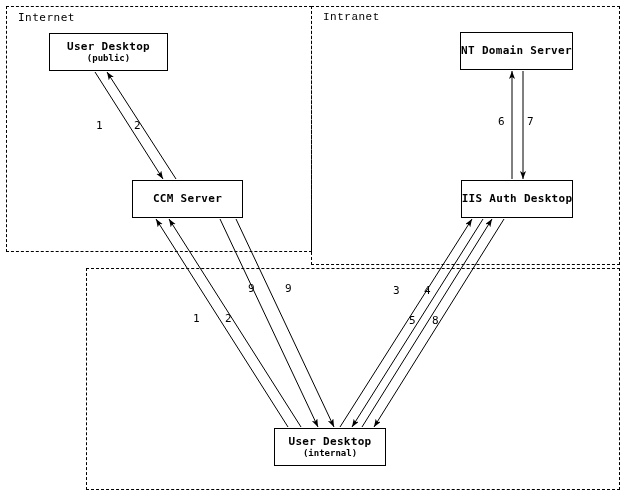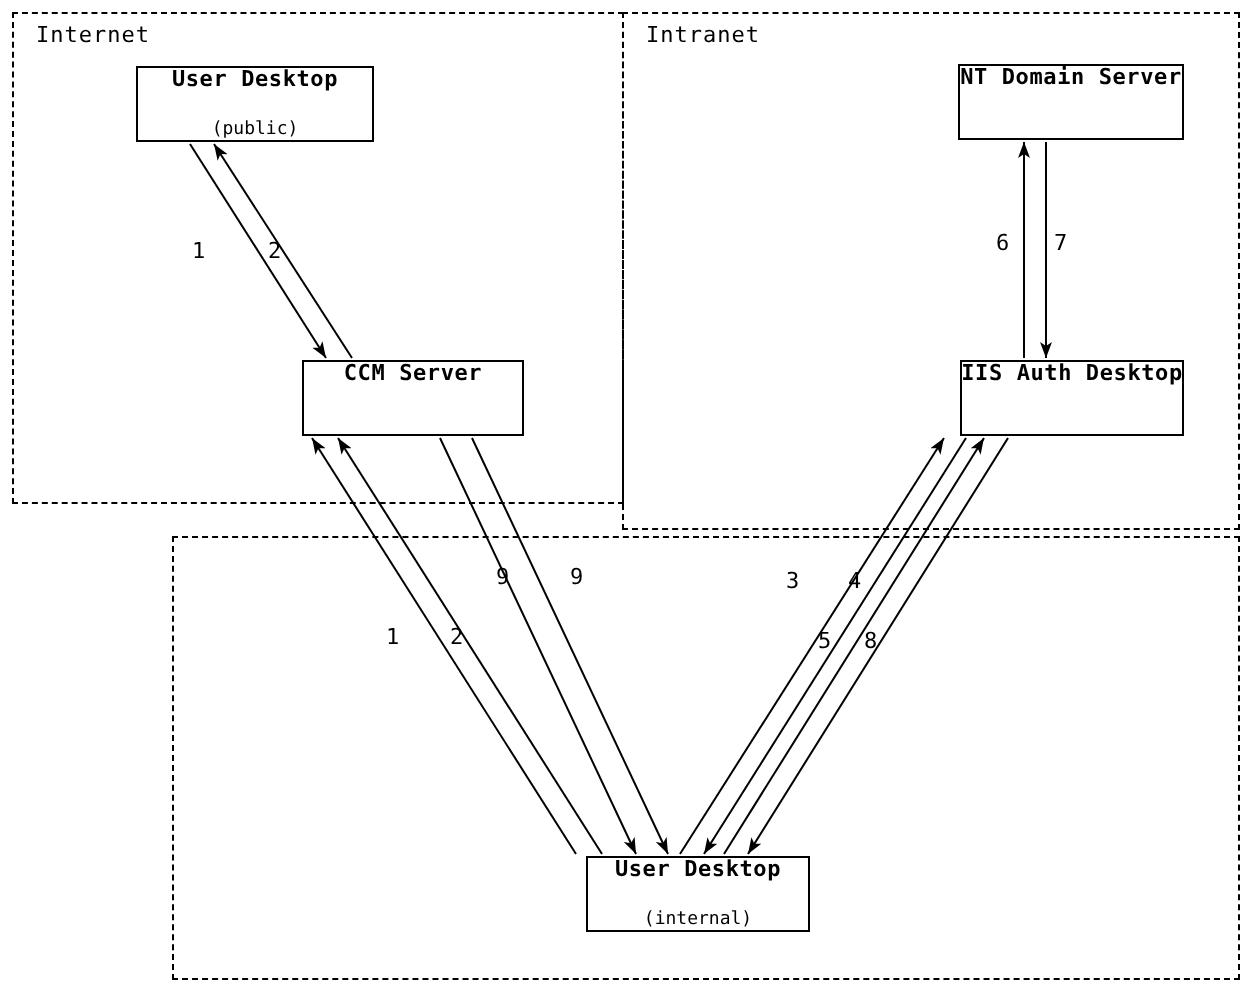--- a/index.html
+++ b/index.html
@@ -29,39 +29,39 @@
     letter-spacing: 0.5px;
   }
   .node-box {
     position: absolute;
     border: 1px solid #000000;
     box-sizing: border-box;
     background: #ffffff;
     display: flex;
     flex-direction: column;
     align-items: center;
-    justify-content: space-between;
+    justify-content: center;
     z-index: 5;
-    margin-left: 19px;
   }
   .node-title {
     font-family: "DejaVu Sans Mono", "Liberation Mono", monospace;
     font-size: 11px;
     font-weight: bold;
     color: #000000;
     white-space: nowrap;
     letter-spacing: 0.3px;
     line-height: 1.15;
   }
   .node-subtitle {
     font-family: "DejaVu Sans Mono", "Liberation Mono", monospace;
     font-size: 9px;
     color: #000000;
     white-space: nowrap;
     line-height: 1.15;
+    font-weight: bold;
   }
   #edge-layer {
     position: absolute;
     left: 0;
     top: 0;
     width: 627px;
     height: 497px;
     z-index: 3;
   }
   .edge-label {
@@ -75,21 +75,21 @@
 </style>
 </head>
 <body>
 
 <div id="diagram-root">
 
   <div class="zone" id="zone-internet" style="left: 6px; top: 6px; width: 306px; height: 246px;"></div>
   <div class="zone-label" id="zone-internet-label" style="left: 18px; top: 11px;">Internet</div>
 
   <div class="zone" id="zone-intranet" style="left: 311px; top: 6px; width: 309px; height: 259px;"></div>
-  <div class="zone-label" id="zone-intranet-label" style="left: 323px; top: 11px;">Intranet</div>
+  <div class="zone-label" id="zone-intranet-label" style="left: 323px; top: 11px; font-family: Liberation Mono, monospace;">Intranet</div>
 
   <div class="zone" id="zone-internal" style="left: 86px; top: 268px; width: 534px; height: 222px;"></div>
 
   <svg id="edge-layer" viewBox="0 0 627 497" xmlns="http://www.w3.org/2000/svg">
     <defs>
       <marker id="arrowhead" markerWidth="9" markerHeight="9" refX="8" refY="3" orient="auto" markerUnits="strokeWidth">
         <path d="M0,0 L8,3 L0,6 L2,3 z" fill="#000000"></path>
       </marker>
     </defs>
     <g id="edge-lines">

